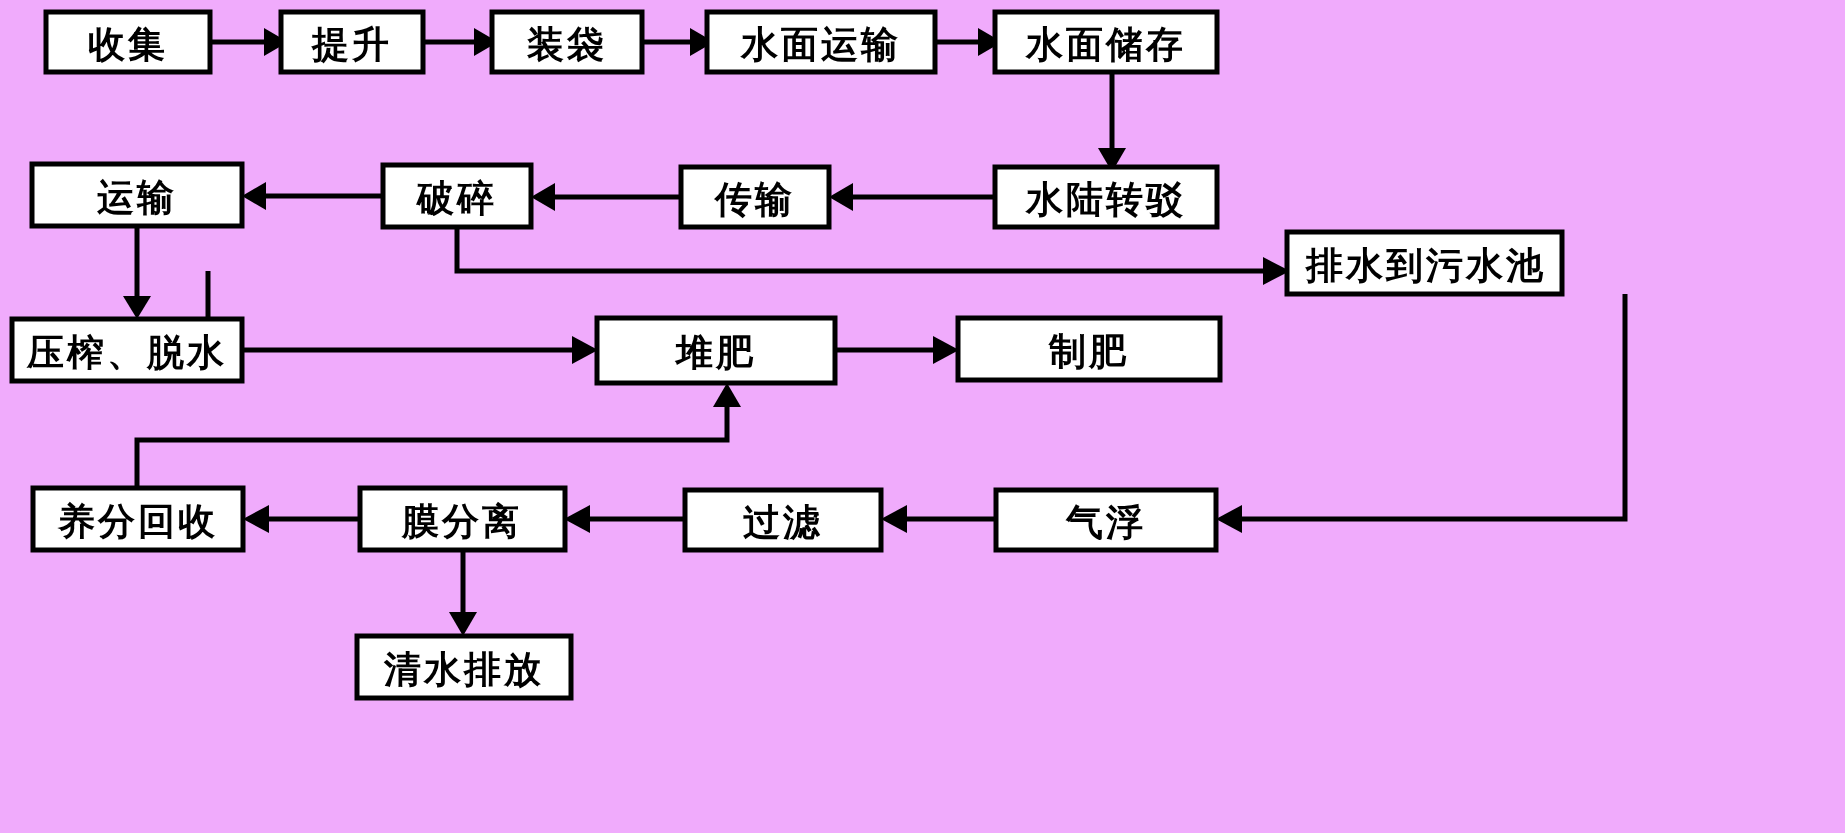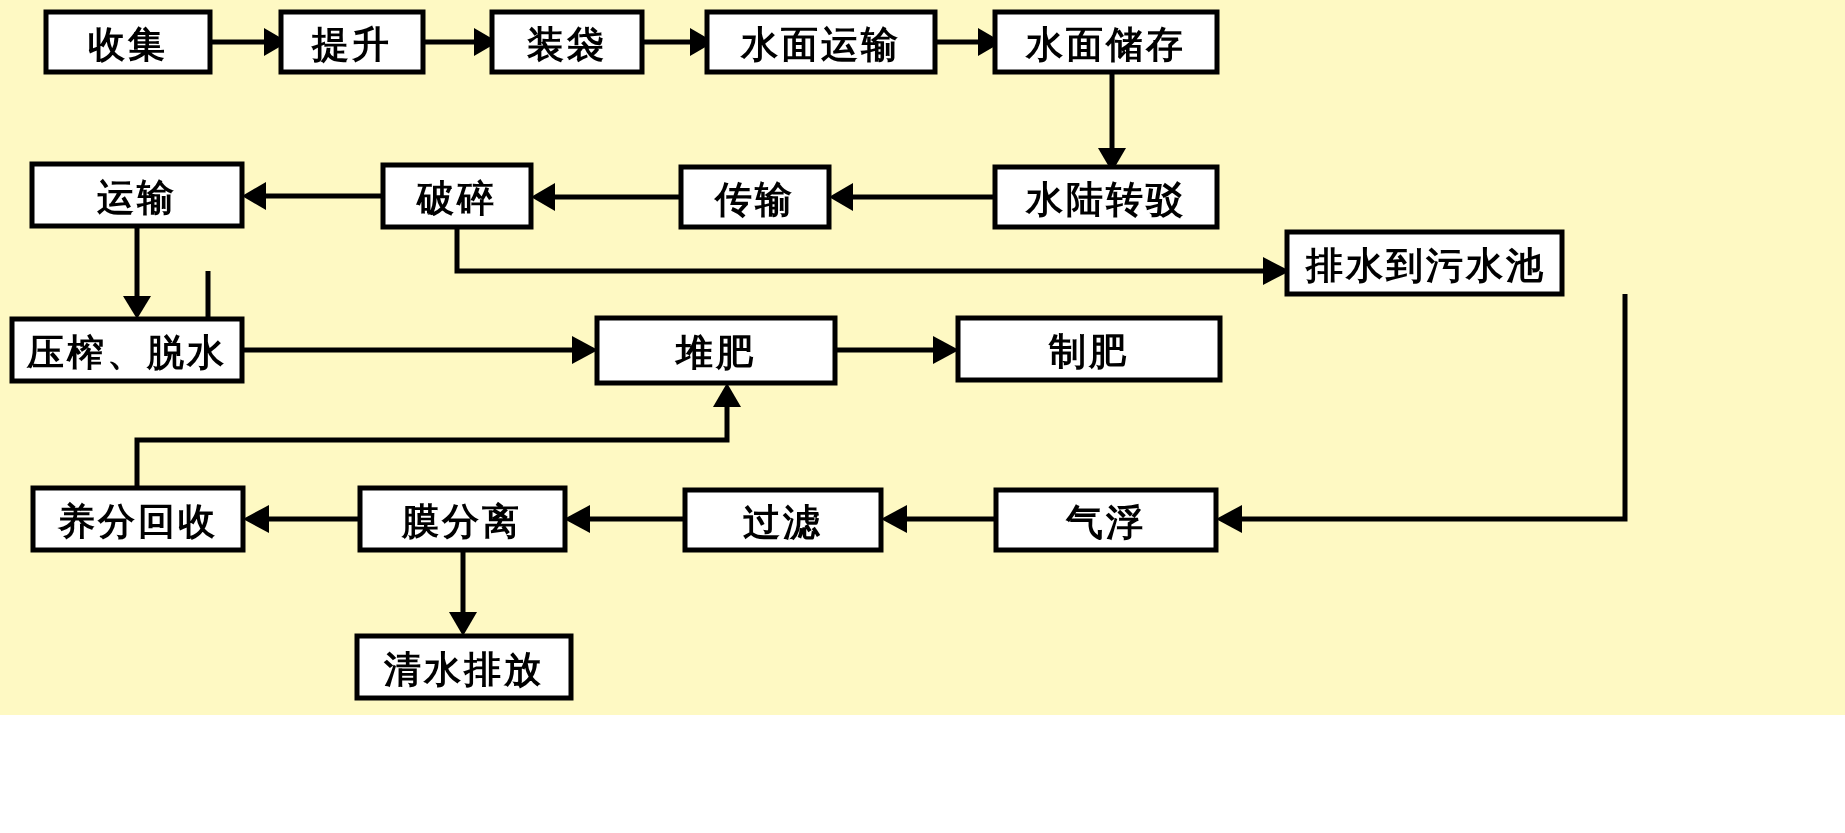--- a/index.html
+++ b/index.html
@@ -10,22 +10,22 @@
   }
   body {
     width: 1845px;
     height: 833px;
     overflow: hidden;
     font-family: "DejaVu Sans", "Liberation Sans", sans-serif;
   }
   #diagram-root {
     position: relative;
     width: 1845px;
-    height: 715px;
-    background: #fef9c3;
+    height: 833px;
+    background: #f0abfc;
   }
   svg#flow-svg {
     position: absolute;
     left: 0;
     top: 0;
     width: 1845px;
     height: 833px;
     display: block;
   }
   .node-rect {

